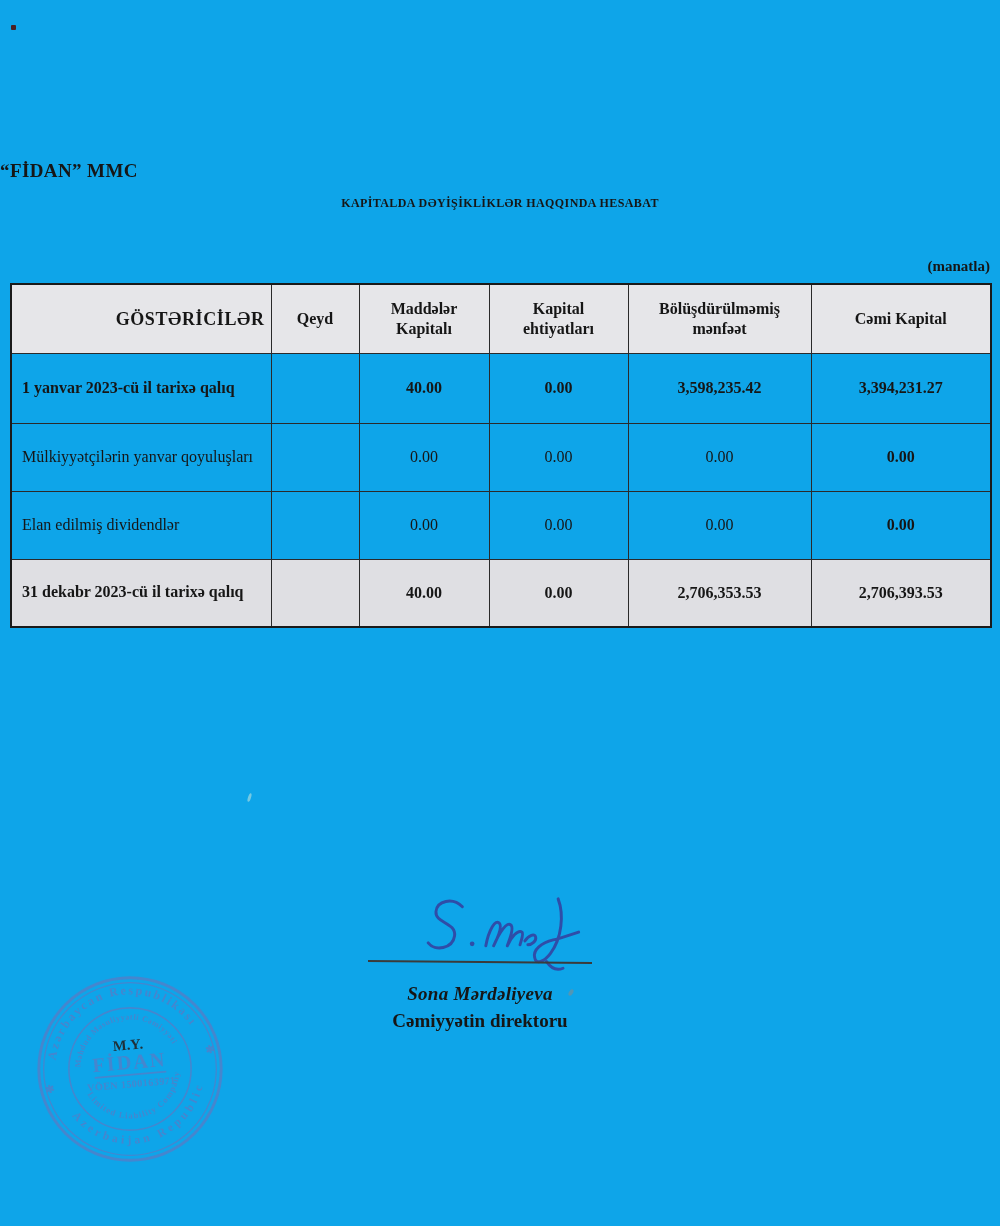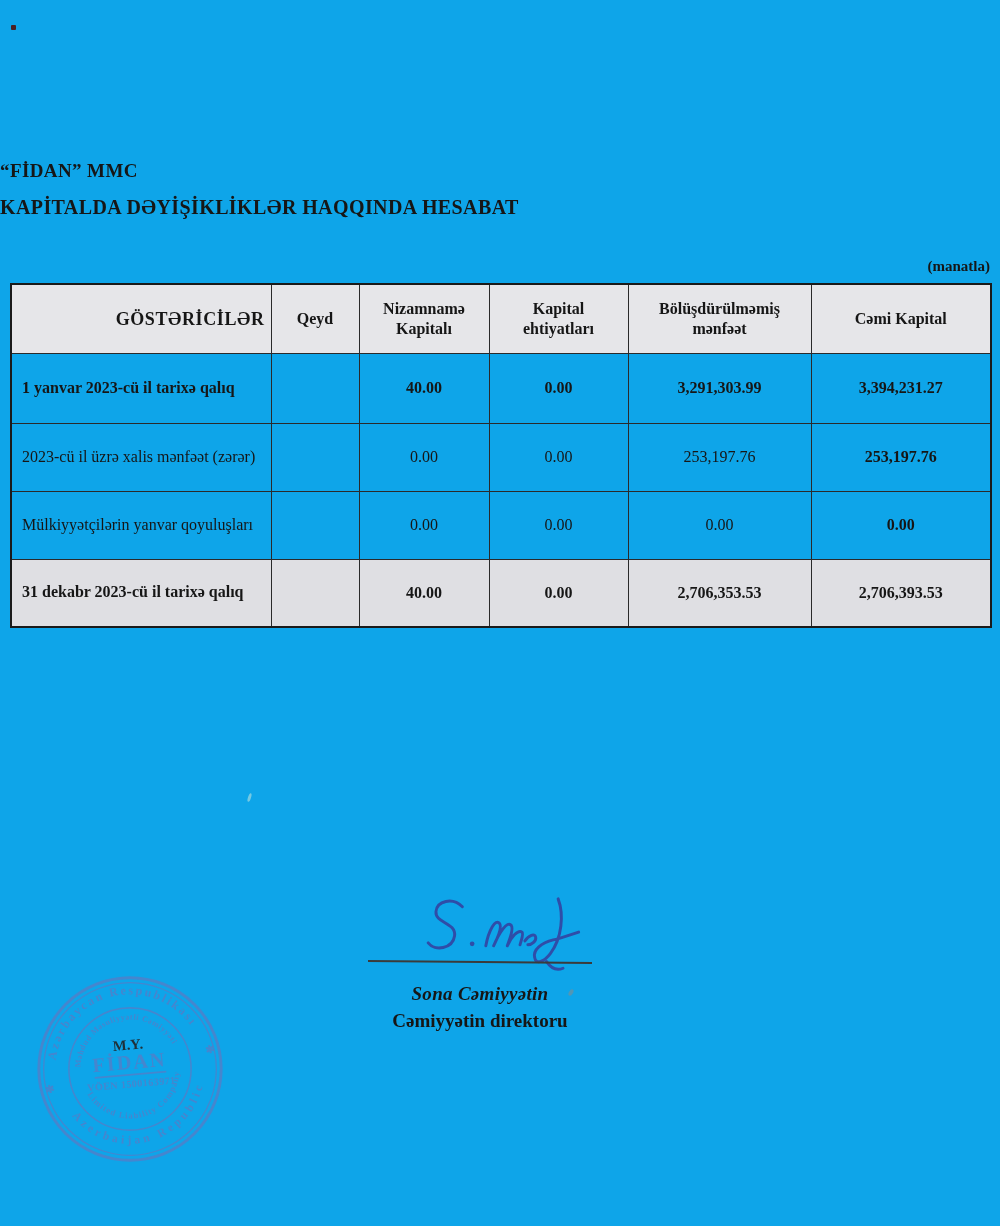--- a/index.html
+++ b/index.html
@@ -3,21 +3,21 @@
 <meta charset="utf-8">
 <style>
   * { margin:0; padding:0; box-sizing:border-box; }
   html,body { background:#ffffff; }
   body { font-family:"Liberation Serif","DejaVu Serif",serif; color:#161616; }
   .page {
     position:relative; width:1000px; height:1226px;
     background:#0ea5e9; overflow:hidden;
   }
   .company-line { position:absolute; top:160px; width:100%; font-size:19px; font-weight:bold; letter-spacing:.4px; }
-  .title-line   { position:absolute; top:196px; width:100%; font-size:20px; font-weight:bold; letter-spacing:.4px; }
+  .title-line   { position:absolute; top:196px; width:100%; font-size:12px; font-weight:bold; letter-spacing:.4px;text-align:center; }
   .date-line    { position:absolute; top:223px; width:100%; font-size:17px; font-weight:bold; }
   .currency-note{ position:absolute; top:258px; right:10px; font-size:15px; font-weight:bold; }
   
   table.equity {
     position:absolute; left:10px; top:283px; width:980px;
     border-collapse:collapse; table-layout:fixed;
     border:2.5px solid #1a1a1a;
   }
   table.equity th, table.equity td {
     border:1.6px solid #2a2a2a;
@@ -75,45 +75,45 @@
         <col style="width:88px">
         <col style="width:130px">
       <col style="width:139px">
         <col style="width:183px">
         <col style="width:180px">
     </colgroup>
     <thead>
       <tr>
         <th class="first">GÖSTƏRİCİLƏR</th>
         <th>Qeyd</th>
-        <th>Nizamnamə Kapitalı</th>
+        <th>Maddələr Kapitalı</th>
         <th>Kapital ehtiyatları</th>
         <th>Bölüşdürülməmiş mənfəət</th>
         <th>Cəmi Kapital</th>
       </tr>
     </thead>
     <tbody>
       <tr class="all-bold">
         <td class="lbl">1 yanvar 2023-cü il tarixə qalıq</td>
         <td class="num"></td>
         <td class="num">40.00</td>
         <td class="num">0.00</td>
-        <td class="num">3,291,303.99</td>
+        <td class="num">3,598,235.42</td>
         <td class="num">3,394,231.27</td>
       </tr>
       <tr>
-        <td class="lbl">2023-cü il üzrə xalis mənfəət (zərər)</td>
+        <td class="lbl">Mülkiyyətçilərin yanvar qoyuluşları</td>
         <td class="num"></td>
         <td class="num">0.00</td>
         <td class="num">0.00</td>
-        <td class="num">253,197.76</td>
-        <td class="num bold">253,197.76</td>
+        <td class="num">0.00</td>
+        <td class="num bold">0.00</td>
       </tr>
       <tr>
-        <td class="lbl">Mülkiyyətçilərin yanvar qoyuluşları</td>
+        <td class="lbl">Elan edilmiş dividendlər</td>
         <td class="num"></td>
         <td class="num">0.00</td>
         <td class="num">0.00</td>
         <td class="num">0.00</td>
         <td class="num bold">0.00</td>
       </tr>
       <tr class="all-bold total-row">
         <td class="lbl">31 dekabr 2023-cü il tarixə qalıq</td>
         <td class="num"></td>
         <td class="num">40.00</td>
@@ -129,21 +129,21 @@
       <path d="M 72,14 C 62,4 46,8 45,19 C 44,31 66,30 64,44 C 62,57 44,60 37,51"></path>
       <path d="M 96,54 C 99,38 106,26 110,31 C 113,35 107,48 104,54 C 110,40 118,28 122,33 C 125,37 120,48 118,54 C 122,45 129,37 133,40 C 135,42 132,49 131,53"></path>
       <path d="M 136,49 C 140,43 146,41 147,45 C 148,49 143,53 139,53"></path>
       <path d="M 170,6 C 176,22 174,46 162,62 C 156,70 147,74 146,66 C 144,58 153,51 165,48 C 173,46 181,43 191,40"></path>
       <path d="M 158,70 C 162,76 168,80 175,77"></path>
     </g>
     <circle cx="82" cy="52" r="2.4" fill="#2f4da8"></circle>
   </svg>
   <div class="sig-line"></div>
   <div class="sig-text">
-    <div class="sig-name">Sona Cəmiyyətin</div>
+    <div class="sig-name">Sona Mərdəliyeva</div>
     <div class="sig-role">Cəmiyyətin direktoru</div>
   </div>
 
   <svg class="stamp" viewBox="0 0 200 200">
     <defs>
       <path id="arcOuterTop" d="M 23,100 A 77,77 0 1 1 177,100"></path>
       <path id="arcOuterBottom" d="M 23,100 A 77,77 0 0 0 177,100"></path>
       <path id="arcInnerTop" d="M 49,100 A 51,51 0 1 1 151,100"></path>
       <path id="arcInnerBottom" d="M 49,100 A 51,51 0 0 0 151,100"></path>
     </defs>

